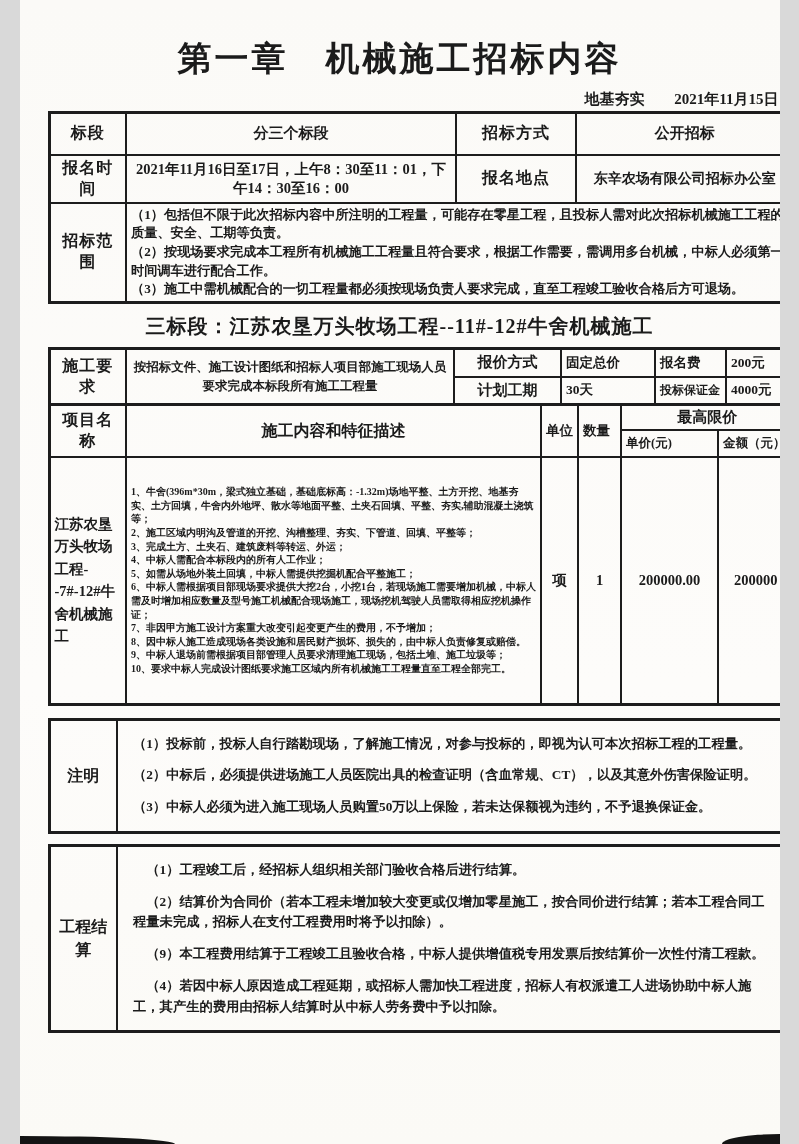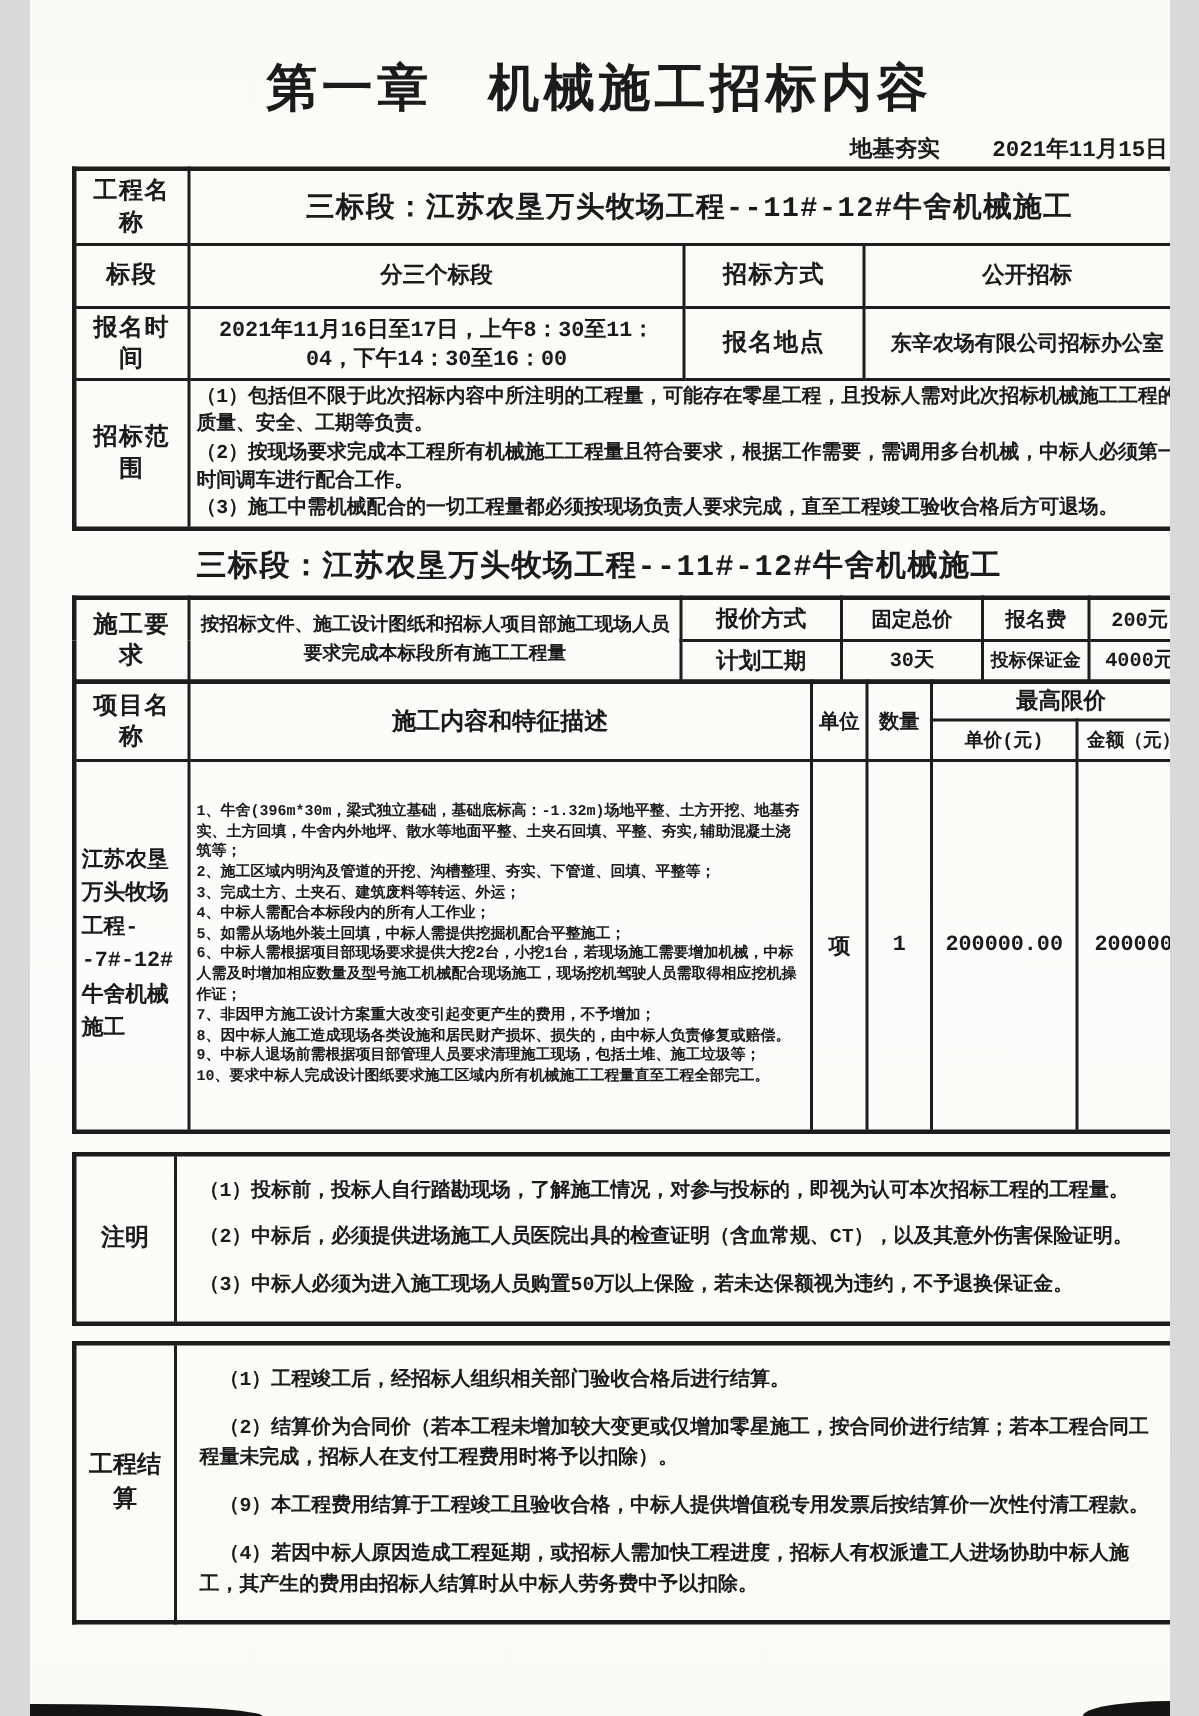--- a/index.html
+++ b/index.html
@@ -1,36 +1,36 @@
 <!DOCTYPE html>
 <html><head>
 <meta charset="utf-8">
 <style>
   html,body{margin:0;padding:0;background:#d9d9d9;}
   .page{position:relative;width:760px;height:1144px;margin:0 auto;overflow:hidden;
         background:linear-gradient(180deg,#fbfaf7 0%,#fdfcfa 60%,#fbfaf6 100%);
-        color:#1b1b1b;font-family:Liberation Mono, monospace;}
+        color:#1b1b1b;font-family:Liberation Serif, serif;}
   .title{margin-top:36px;text-align:center;font-size:34px;font-weight:bold;letter-spacing:3px;}
   .dateline{width:745px;margin:8px 0 2px 28px;text-align:right;padding-right:14px;
             font-size:15px;font-weight:600;box-sizing:border-box;}
   .dateline .dv{margin-left:26px;}
   table.t{border-collapse:collapse;table-layout:fixed;width:745px;margin-left:28px;
           border:3px solid #1d1d1d;}
   table.t td{border:2px solid #1d1d1d;padding:2px 4px;vertical-align:middle;box-sizing:border-box;}
   td.lbl{text-align:center;font-size:16px;font-weight:600;letter-spacing:1px;}
   td.ctr{text-align:center;font-size:15px;font-weight:600;}
   td.big{text-align:center;font-size:19px;font-weight:bold;letter-spacing:1px;}
   td.left{text-align:left;}
   td.left p{margin:0;font-size:13.2px;line-height:1.42;font-weight:600;}
   td.scope{padding:4px 8px;}
   .section-title{margin:9px 0 7px 0;text-align:center;font-size:20px;font-weight:bold;letter-spacing:1px;}
   table.t2b{margin-top:-3px;}
   td.req{font-size:12.5px;font-weight:600;text-align:center;line-height:1.5;}
   td.hcell{text-align:center;font-size:15px;font-weight:600;}
-  td.hsmall{text-align:center;font-size:13.5px;font-weight:600;padding:2px 1px;margin-left:19px;}
+  td.hsmall{font-size:13.5px;font-weight:600;padding:2px 1px;margin-left:19px;}
   td.num{text-align:center;font-size:14.5px;font-weight:600;}
   td.list{padding:4px 7px;vertical-align:top;}
   td.list p{margin:0;font-size:10px;line-height:1.36;font-weight:600;}
   td.pname{text-align:left;font-size:14.5px;font-weight:600;line-height:1.55;padding:4px 5px;}
   table.nt{margin-top:12px;}
   table.st{margin-top:10px;}
   td.notebody{padding:6px 10px;}
   td.notebody p{margin:11px;font-size:13.3px;line-height:1.56;font-weight:600;}
   td.notebody p.ind{text-indent:1em;}
   td.vlbl{text-align:center;font-size:16px;font-weight:600;padding:0 13px;line-height:1.4;}
@@ -52,33 +52,29 @@
   </div>
 
   <table class="t t1">
     <colgroup>
         <col style="width:77px">
         <col style="width:330px">
         <col style="width:120px">
         <col style="width:218px">
       </colgroup>
     <tbody>
-      <tr style="height:50px">
-        <td class="lbl">工程名称</td>
-        <td class="big" colspan="3">三标段：江苏农垦万头牧场工程--11#-12#牛舍机械施工</td>
-      </tr>
       <tr style="height:42px">
         <td class="lbl">标段</td>
         <td class="ctr">分三个标段</td>
         <td class="lbl">招标方式</td>
         <td class="ctr">公开招标</td>
       </tr>
       <tr style="height:46px">
         <td class="lbl">报名时间</td>
-        <td class="ctr" style="font-size:14.5px">2021年11月16日至17日，上午8：30至11：04，下午14：30至16：00</td>
+        <td class="ctr" style="font-size:14.5px">2021年11月16日至17日，上午8：30至11：01，下午14：30至16：00</td>
         <td class="lbl">报名地点</td>
         <td class="ctr" style="font-size:14px">东辛农场有限公司招标办公室</td>
       </tr>
       <tr style="height:90px">
         <td class="lbl">招标范围</td>
         <td class="left scope" colspan="3">
           <p>（1）包括但不限于此次招标内容中所注明的工程量，可能存在零星工程，且投标人需对此次招标机械施工工程的质量、安全、工期等负责。</p>
           <p>（2）按现场要求完成本工程所有机械施工工程量且符合要求，根据工作需要，需调用多台机械，中标人必须第一时间调车进行配合工作。</p>
           <p>（3）施工中需机械配合的一切工程量都必须按现场负责人要求完成，直至工程竣工验收合格后方可退场。</p>
         </td>

